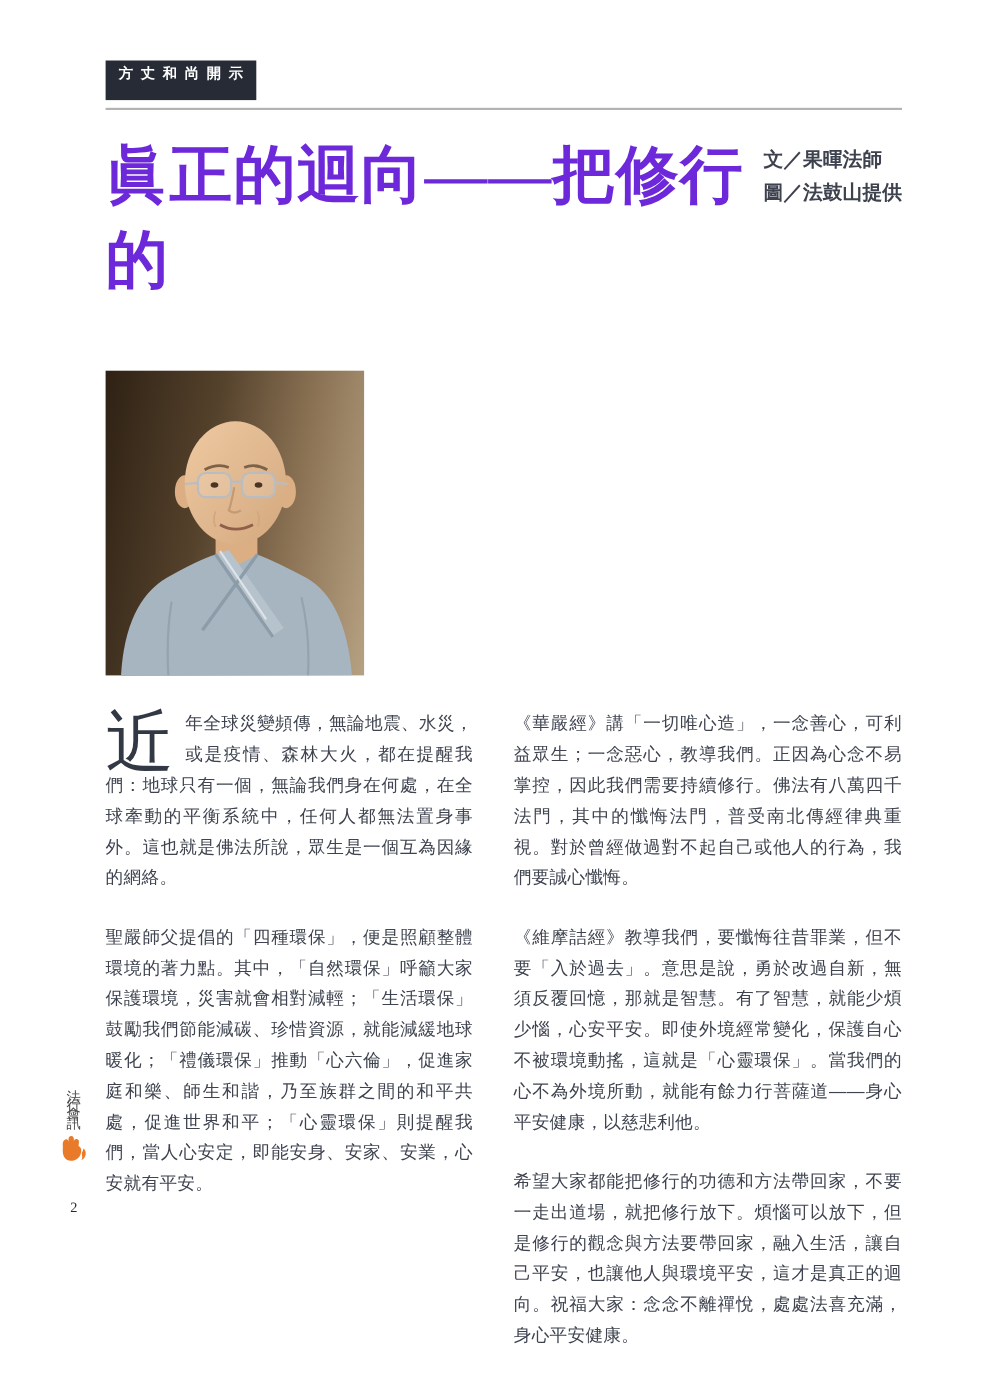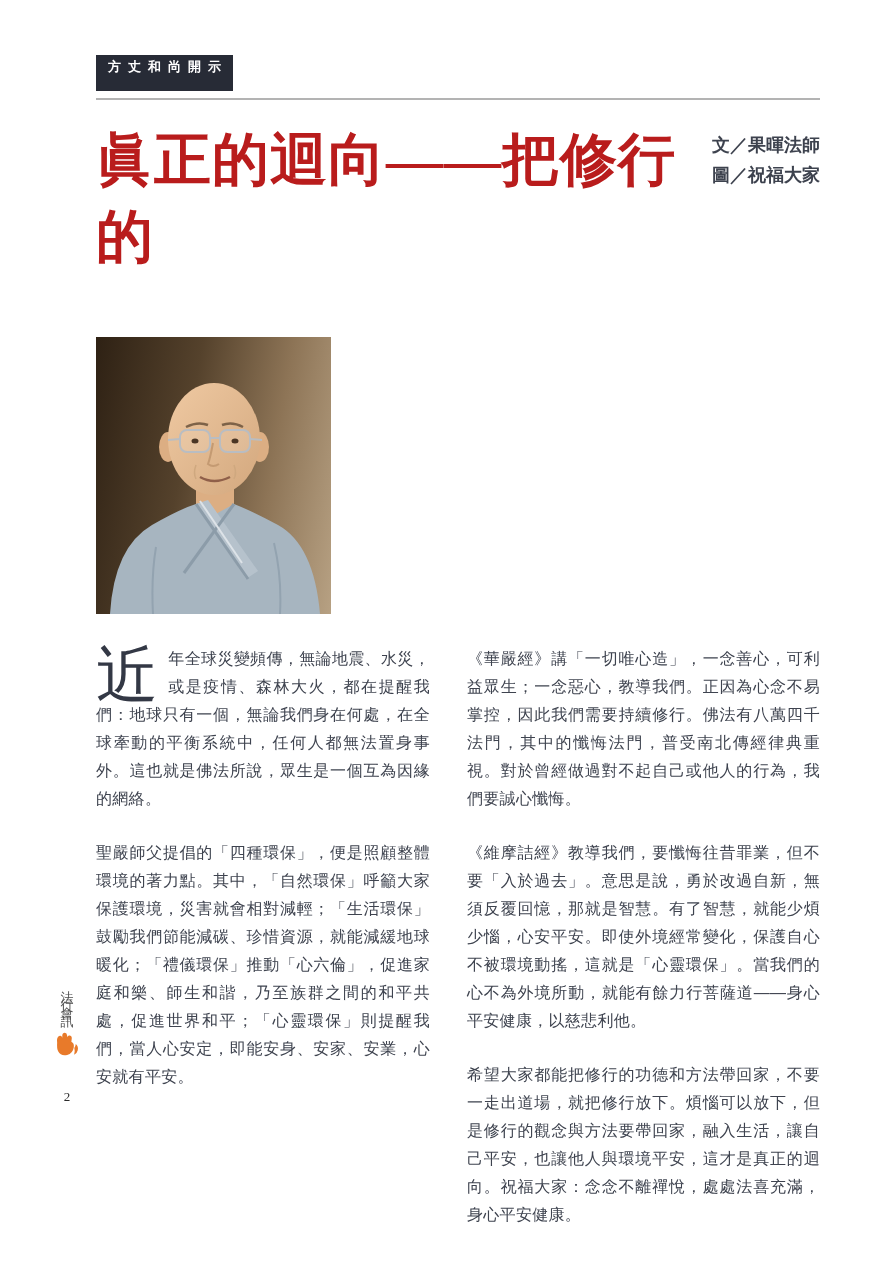--- a/index.html
+++ b/index.html
@@ -15,21 +15,21 @@
   .rail-page{margin-top:26px;font-size:13px;color:#2a2a2a;font-family:"Liberation Serif",serif;}
 
   
   .content{position:absolute;left:96px;top:55px;width:724px;}
   .kicker{display:inline-block;background:#272b36;color:#ffffff;font-size:13px;font-weight:700;
           letter-spacing:7px;padding:4px 5px 16px 12px;line-height:1.2;}
   .divider{margin-top:7px;height:2px;background:#b3b3b3;}
 
   .title-row{display:flex;justify-content:space-between;align-items:flex-start;margin-top:22px;}
   .article-title{margin:0;font-family:"Liberation Serif","DejaVu Serif",serif;font-size:57px;
-                 font-weight:800;color:#b91c1c;line-height:1.35;letter-spacing:1px;}
+                 font-weight:800;color:#6d28d9;line-height:1.35;letter-spacing:1px;}
   .article-title span{display:block;}
   .byline{margin-top:8px;font-size:18px;font-weight:600;color:#3d424e;line-height:1.7;white-space:nowrap;}
 
   .photo{margin-top:62px;width:235px;height:277px;
          background:linear-gradient(100deg,#2e2114 0%,#55422c 38%,#8d7456 70%,#b7a183 100%);}
 
   .columns{display:grid;grid-template-columns:334px 353px;column-gap:37px;margin-top:31px;}
   .para{margin:0 0 26px 0;font-size:16px;line-height:28px;text-align:justify;
         color:#3e434f;letter-spacing:0.3px;}
   .col .para:last-child{margin-bottom:0;}
@@ -56,21 +56,21 @@
 
     <div class="kicker">方丈和尚開示</div>
     <div class="divider"></div>
 
     <div class="title-row">
       <h1 class="article-title">
         <span>眞正的迴向——把修行的</span>
       </h1>
       <div class="byline">
         <div>文／果暉法師</div>
-        <div>圖／祝福大家</div>
+        <div>圖／法鼓山提供</div>
       </div>
     </div>
 
     
     <div class="photo">
       <svg viewBox="0 0 235 277" width="235" height="277" aria-hidden="true">
         <defs>
           <linearGradient id="skin" x1="0" y1="0" x2="1" y2="1">
             <stop offset="0" stop-color="#efc9a2"></stop>
             <stop offset="1" stop-color="#d3a87e"></stop>

